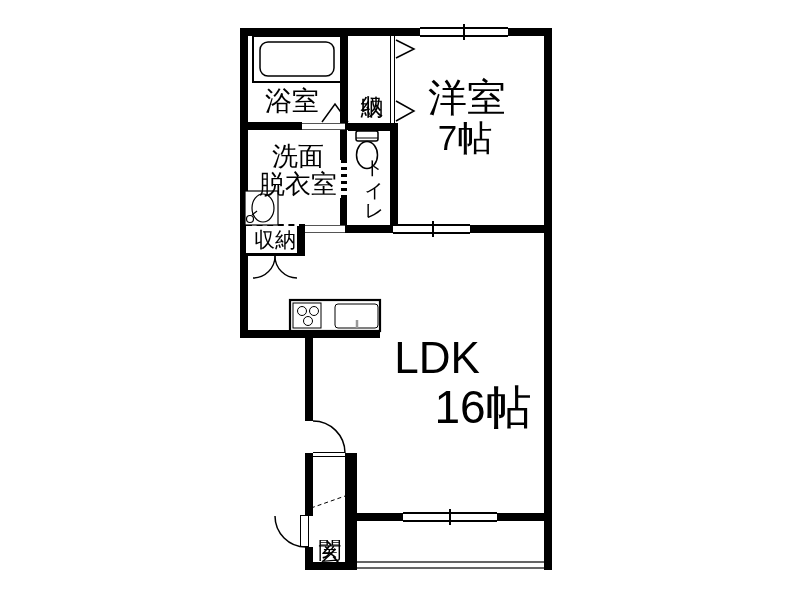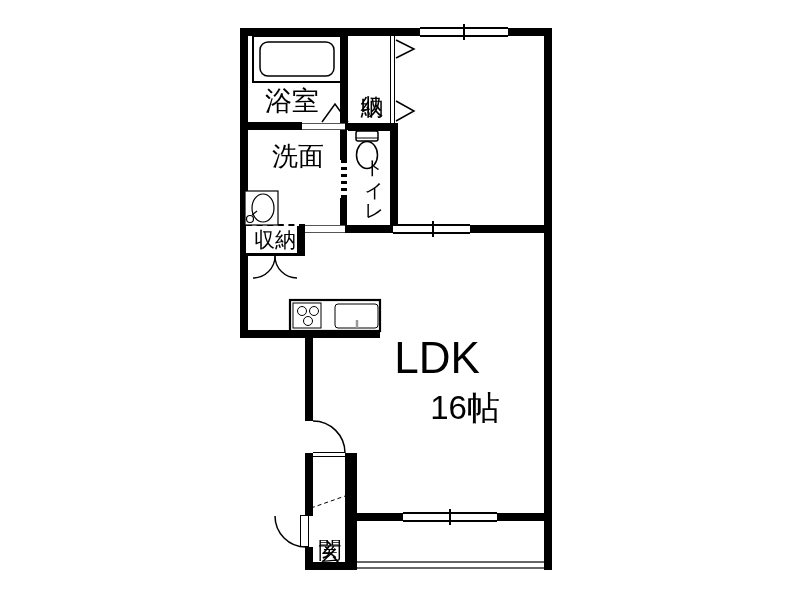--- a/index.html
+++ b/index.html
@@ -91,19 +91,22 @@
 
     <path d="M311,508 L348,495" fill="none" stroke="#000" stroke-width="1" stroke-dasharray="4,3"></path>
 
     <line x1="464" y1="24" x2="464" y2="40" stroke="#000" stroke-width="2"></line>
     <line x1="433" y1="221" x2="433" y2="237" stroke="#000" stroke-width="2"></line>
     <line x1="450" y1="509" x2="450" y2="525" stroke="#000" stroke-width="2"></line>
   </svg>
 
   <div class="lbl" style="left:292px;top:102px;font-size:27px">浴室</div>
   <div class="lbl v" style="left:372px;top:78px;font-size:23px">収納</div>
+  <div class="lbl" style="left:467px;top:98px;font-size:39px">洋室</div>
+  <div class="lbl" style="left:465px;top:138px;font-size:35px">7帖</div>
   <div class="lbl" style="left:298px;top:156px;font-size:26px">洗面</div>
+  <div class="lbl" style="left:298px;top:184px;font-size:26px">脱衣室</div>
   <div class="lbl v" style="left:374px;top:180px;font-size:19px">トイレ</div>
   <div class="lbl" style="left:275px;top:240px;font-size:21px">収納</div>
   <div class="lbl" style="left:437px;top:358px;font-size:44px">LDK</div>
-  <div class="lbl" style="left:465px;top:408px;font-size:33px">16帖</div>
+  <div class="lbl" style="left:483px;top:408px;font-size:46px">16帖</div>
   <div class="lbl v" style="left:330px;top:521px;font-size:23px">玄関</div>
 </div>
 
 </body></html>

